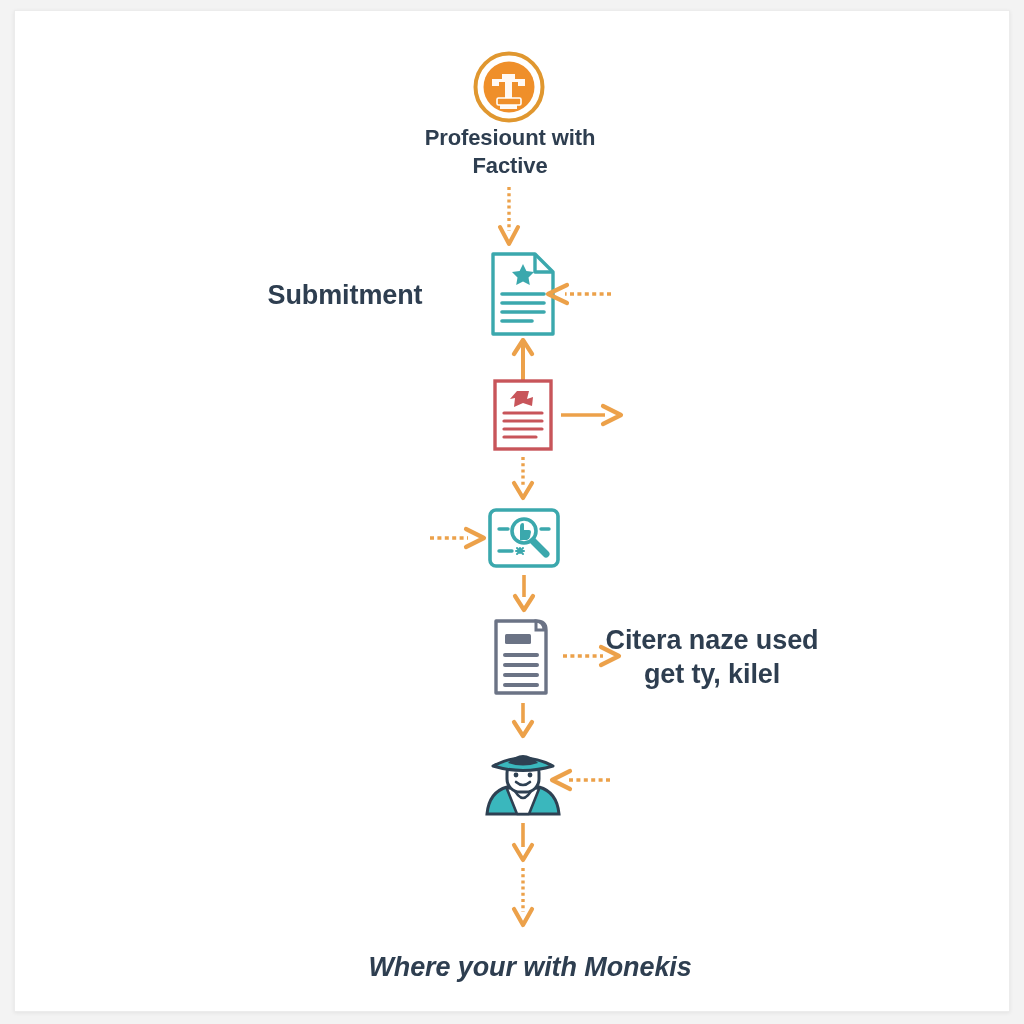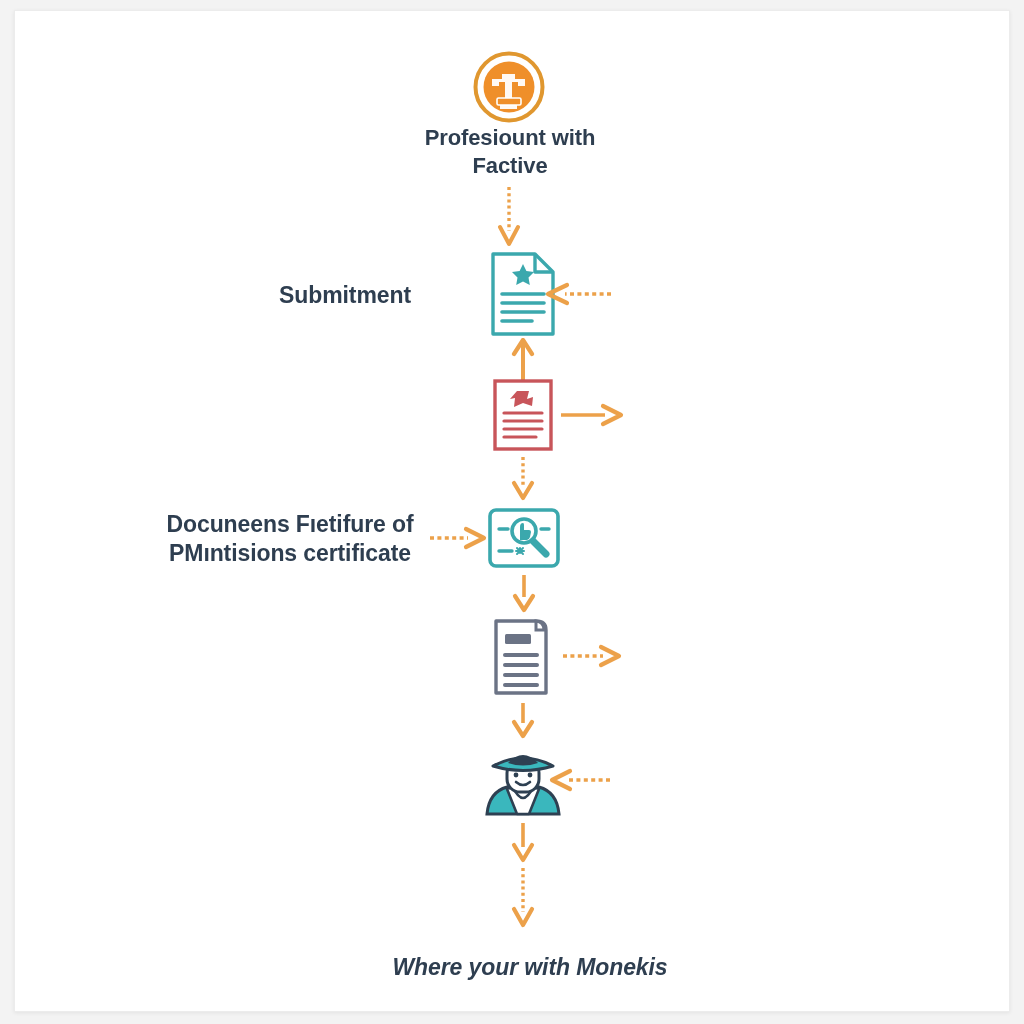--- a/index.html
+++ b/index.html
@@ -37,21 +37,21 @@
   .icon-node {
     position: absolute;
     transform: translate(-50%, -50%);
     line-height: 0;
   }
   .label {
     position: absolute;
     transform: translate(-50%, -50%);
     color: #2e3e50;
     font-weight: bold;
-    font-size: 23px;
+    font-size: 27px;
     line-height: 1.26;
     letter-spacing: -0.1px;
     white-space: pre-line;
     text-align: center;
   }
   .label.head {
     font-size: 22px;
   }
 
   
@@ -159,22 +159,20 @@
           <line x1="37" y1="42" x2="31" y2="48"></line>
         </g>
       </svg>
     </div>
     <div class="conn" style="left:444px; top:527px;">
       <svg width="62" height="26" viewBox="0 0 62 26">
         <line x1="2" y1="13" x2="40" y2="13" stroke="#eca14a" stroke-width="3.4" stroke-dasharray="4 3.4"></line>
         <path d="M38 4 L56 13 L38 22" fill="none" stroke="#eca14a" stroke-width="4.2" stroke-linecap="round" stroke-linejoin="round"></path>
       </svg>
     </div>
-    <div class="label" style="left:275px; top:528px; width:330px;">Docuneens Fıetifure of
-PMıntisions certificate</div>
 
     <div class="conn" style="left:509px; top:583px;">
       <svg width="26" height="38" viewBox="0 0 26 38">
         <line x1="13" y1="0" x2="13" y2="22" stroke="#eca14a" stroke-width="3.6"></line>
         <path d="M4 21 L13 35 L22 21" fill="none" stroke="#eca14a" stroke-width="4.2" stroke-linecap="round" stroke-linejoin="round"></path>
       </svg>
     </div>
 
     <div class="icon-node" style="left:508px; top:645px;">
       <svg width="70" height="82" viewBox="0 0 70 82">
@@ -188,20 +186,22 @@
           <line x1="17" y1="70" x2="49" y2="70"></line>
         </g>
       </svg>
     </div>
     <div class="conn" style="left:578px; top:645px;">
       <svg width="64" height="26" viewBox="0 0 64 26">
         <line x1="2" y1="13" x2="42" y2="13" stroke="#eca14a" stroke-width="3.4" stroke-dasharray="4 3.4"></line>
         <path d="M40 4 L58 13 L40 22" fill="none" stroke="#eca14a" stroke-width="4.2" stroke-linecap="round" stroke-linejoin="round"></path>
       </svg>
     </div>
+    <div class="label" style="left:697px; top:646px; width:300px;">Citera naze used
+get ty, kilel</div>
 
     <div class="conn" style="left:508px; top:710px;">
       <svg width="26" height="36" viewBox="0 0 26 36">
         <line x1="13" y1="0" x2="13" y2="20" stroke="#eca14a" stroke-width="3.6"></line>
         <path d="M4 19 L13 33 L22 19" fill="none" stroke="#eca14a" stroke-width="4.2" stroke-linecap="round" stroke-linejoin="round"></path>
       </svg>
     </div>
 
     <div class="icon-node" style="left:508px; top:769px;">
       <svg width="92" height="76" viewBox="0 0 92 76">

